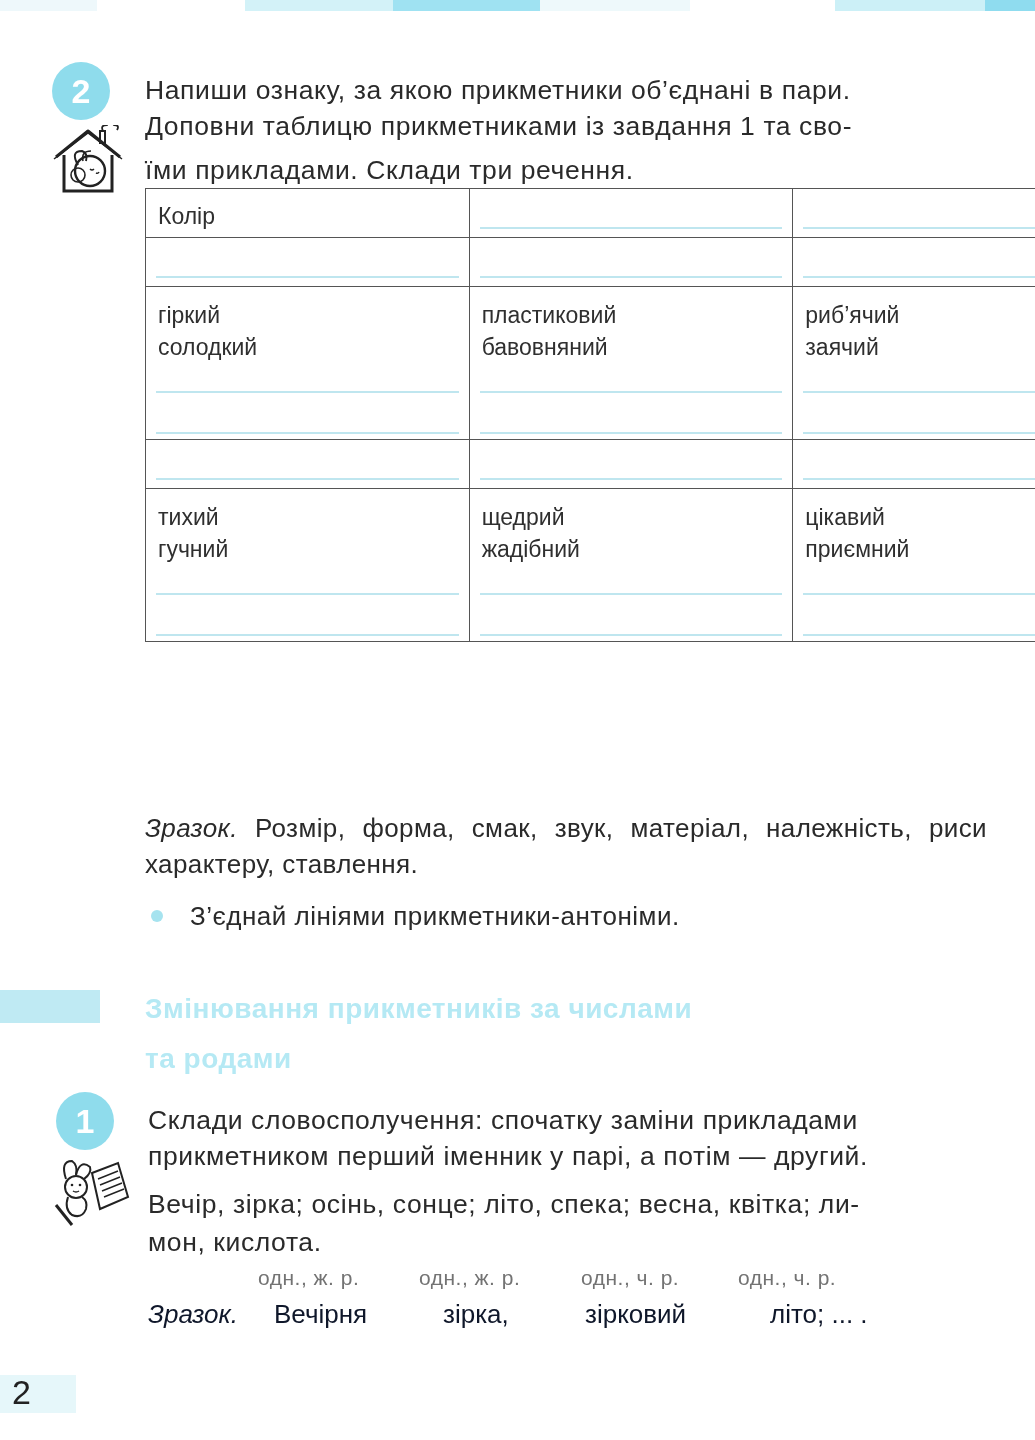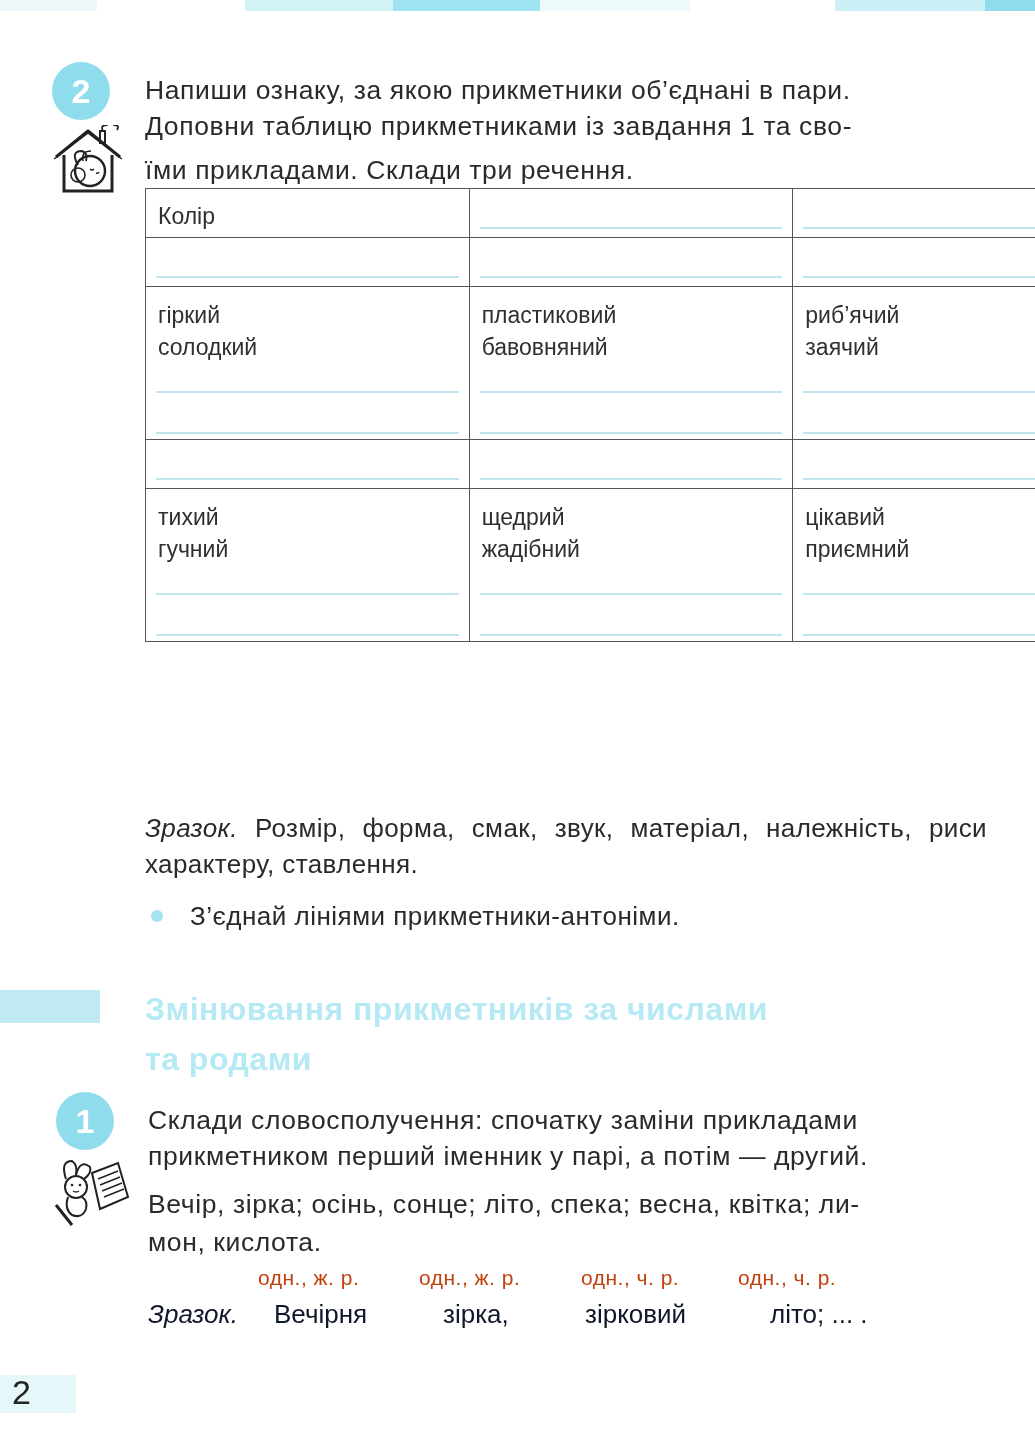--- a/index.html
+++ b/index.html
@@ -33,23 +33,23 @@
     .w1 { position:absolute; left:12px; top:12px; line-height:32px; }
     .w2 { position:absolute; left:12px; top:44px; line-height:32px; }
     .wline { position:absolute; left:10px; right:10px; height:1.5px; background:#bfe6ef; }
 
     .ref { position:absolute; left:145px; top:810px; width:842px; font-size:26px; line-height:36px; color:#2a2a2a; text-align:justify; text-align-last:left; letter-spacing:0.4px; }
     .ref i { font-style:italic; }
     .bullet-dot { position:absolute; left:151px; top:910px; width:12px; height:12px; border-radius:50%; background:#a6e3ef; }
     .bullet-text { position:absolute; left:190px; top:898px; font-size:26px; line-height:36px; letter-spacing:0.5px; }
 
     .section-bar { position:absolute; left:0; top:990px; width:100px; height:33px; background:#bfeaf3; }
-    .section-title { position:absolute; left:145px; top:984px; width:860px; font-size:32px; line-height:50px; font-weight:bold; color:#b5e9f4; letter-spacing:0.5px; }
-
-    .hints { position:absolute; top:1266px; font-size:21px; color:#c2410c; letter-spacing:0.5px; }
+    .section-title { position:absolute; left:145px; top:984px; width:860px; font-size:28px; line-height:50px; font-weight:bold; color:#b5e9f4; letter-spacing:0.5px; }
+
+    .hints { position:absolute; top:1266px; font-size:21px; color:#737373; letter-spacing:0.5px; }
     .sample { position:absolute; top:1296px; font-size:26px; line-height:36px; color:#0f172a; }
 
     .pagenum-bg { position:absolute; left:0; top:1375px; width:76px; height:38px; background:#e6f7fa; }
     .pagenum { position:absolute; left:12px; top:1373px; font-size:34px; color:#222; }
     .icon { position:absolute; }
   </style>
 </head>
 <body>
 
 <div class="topbar">

